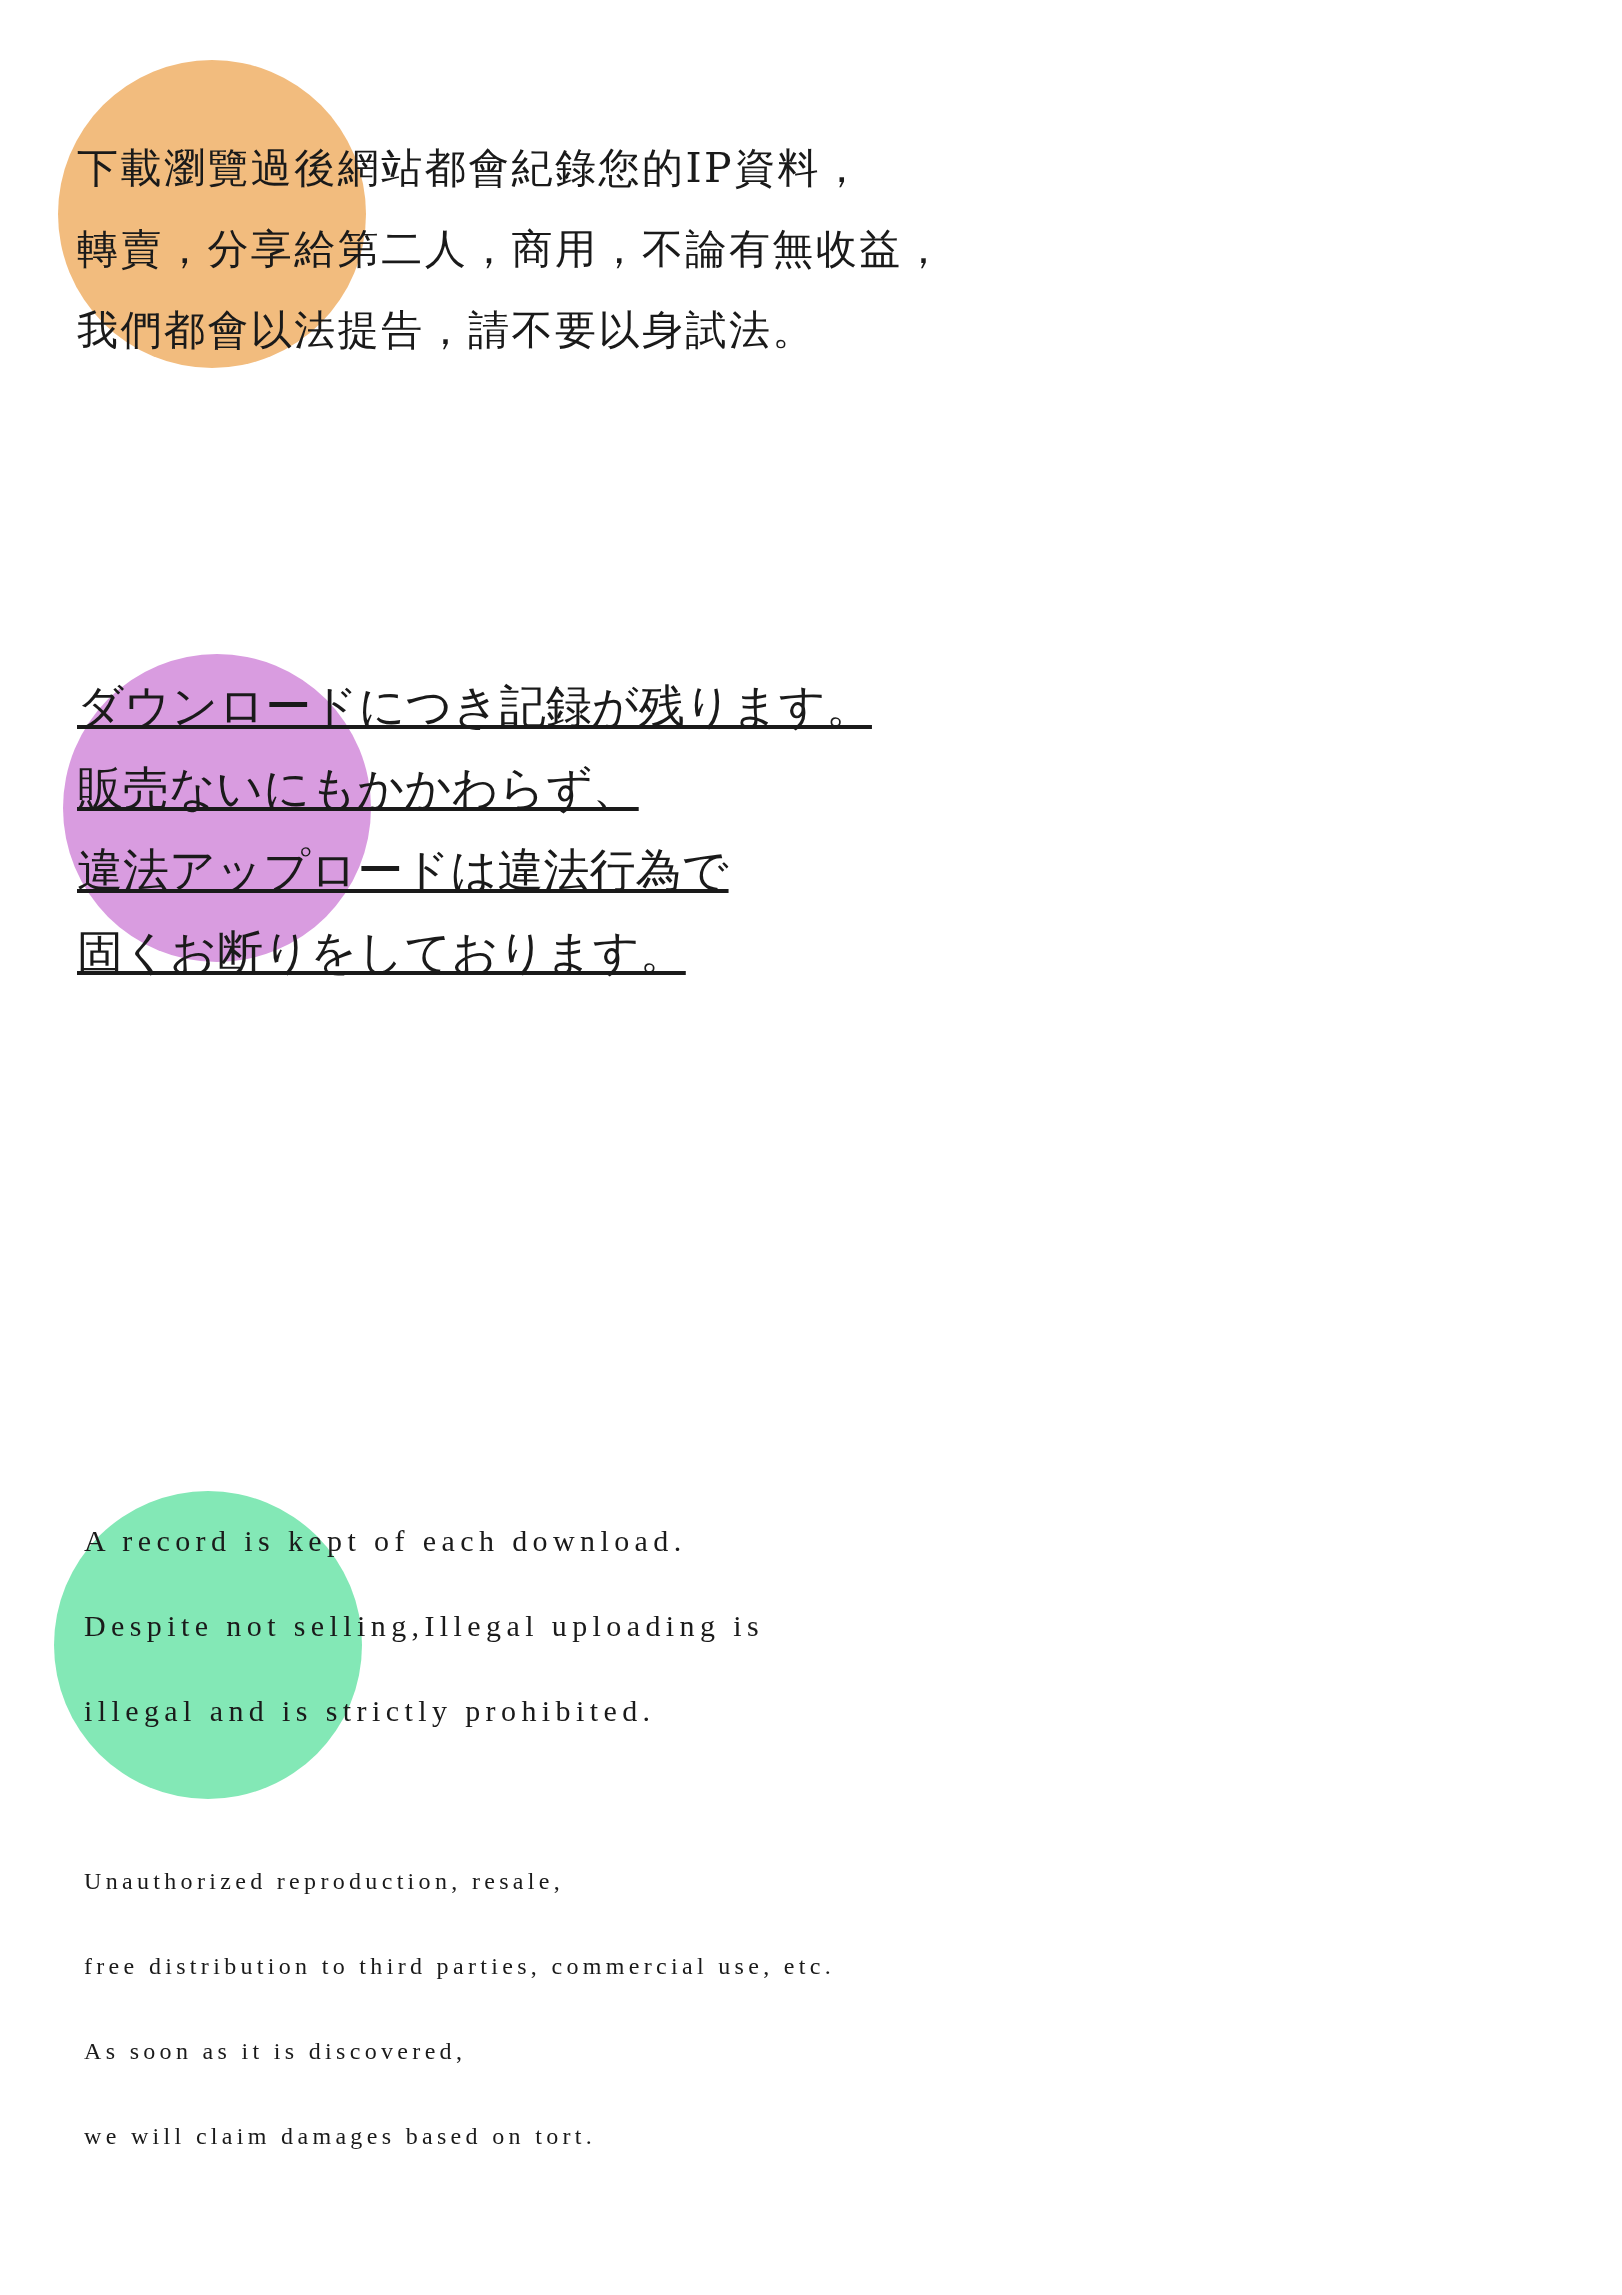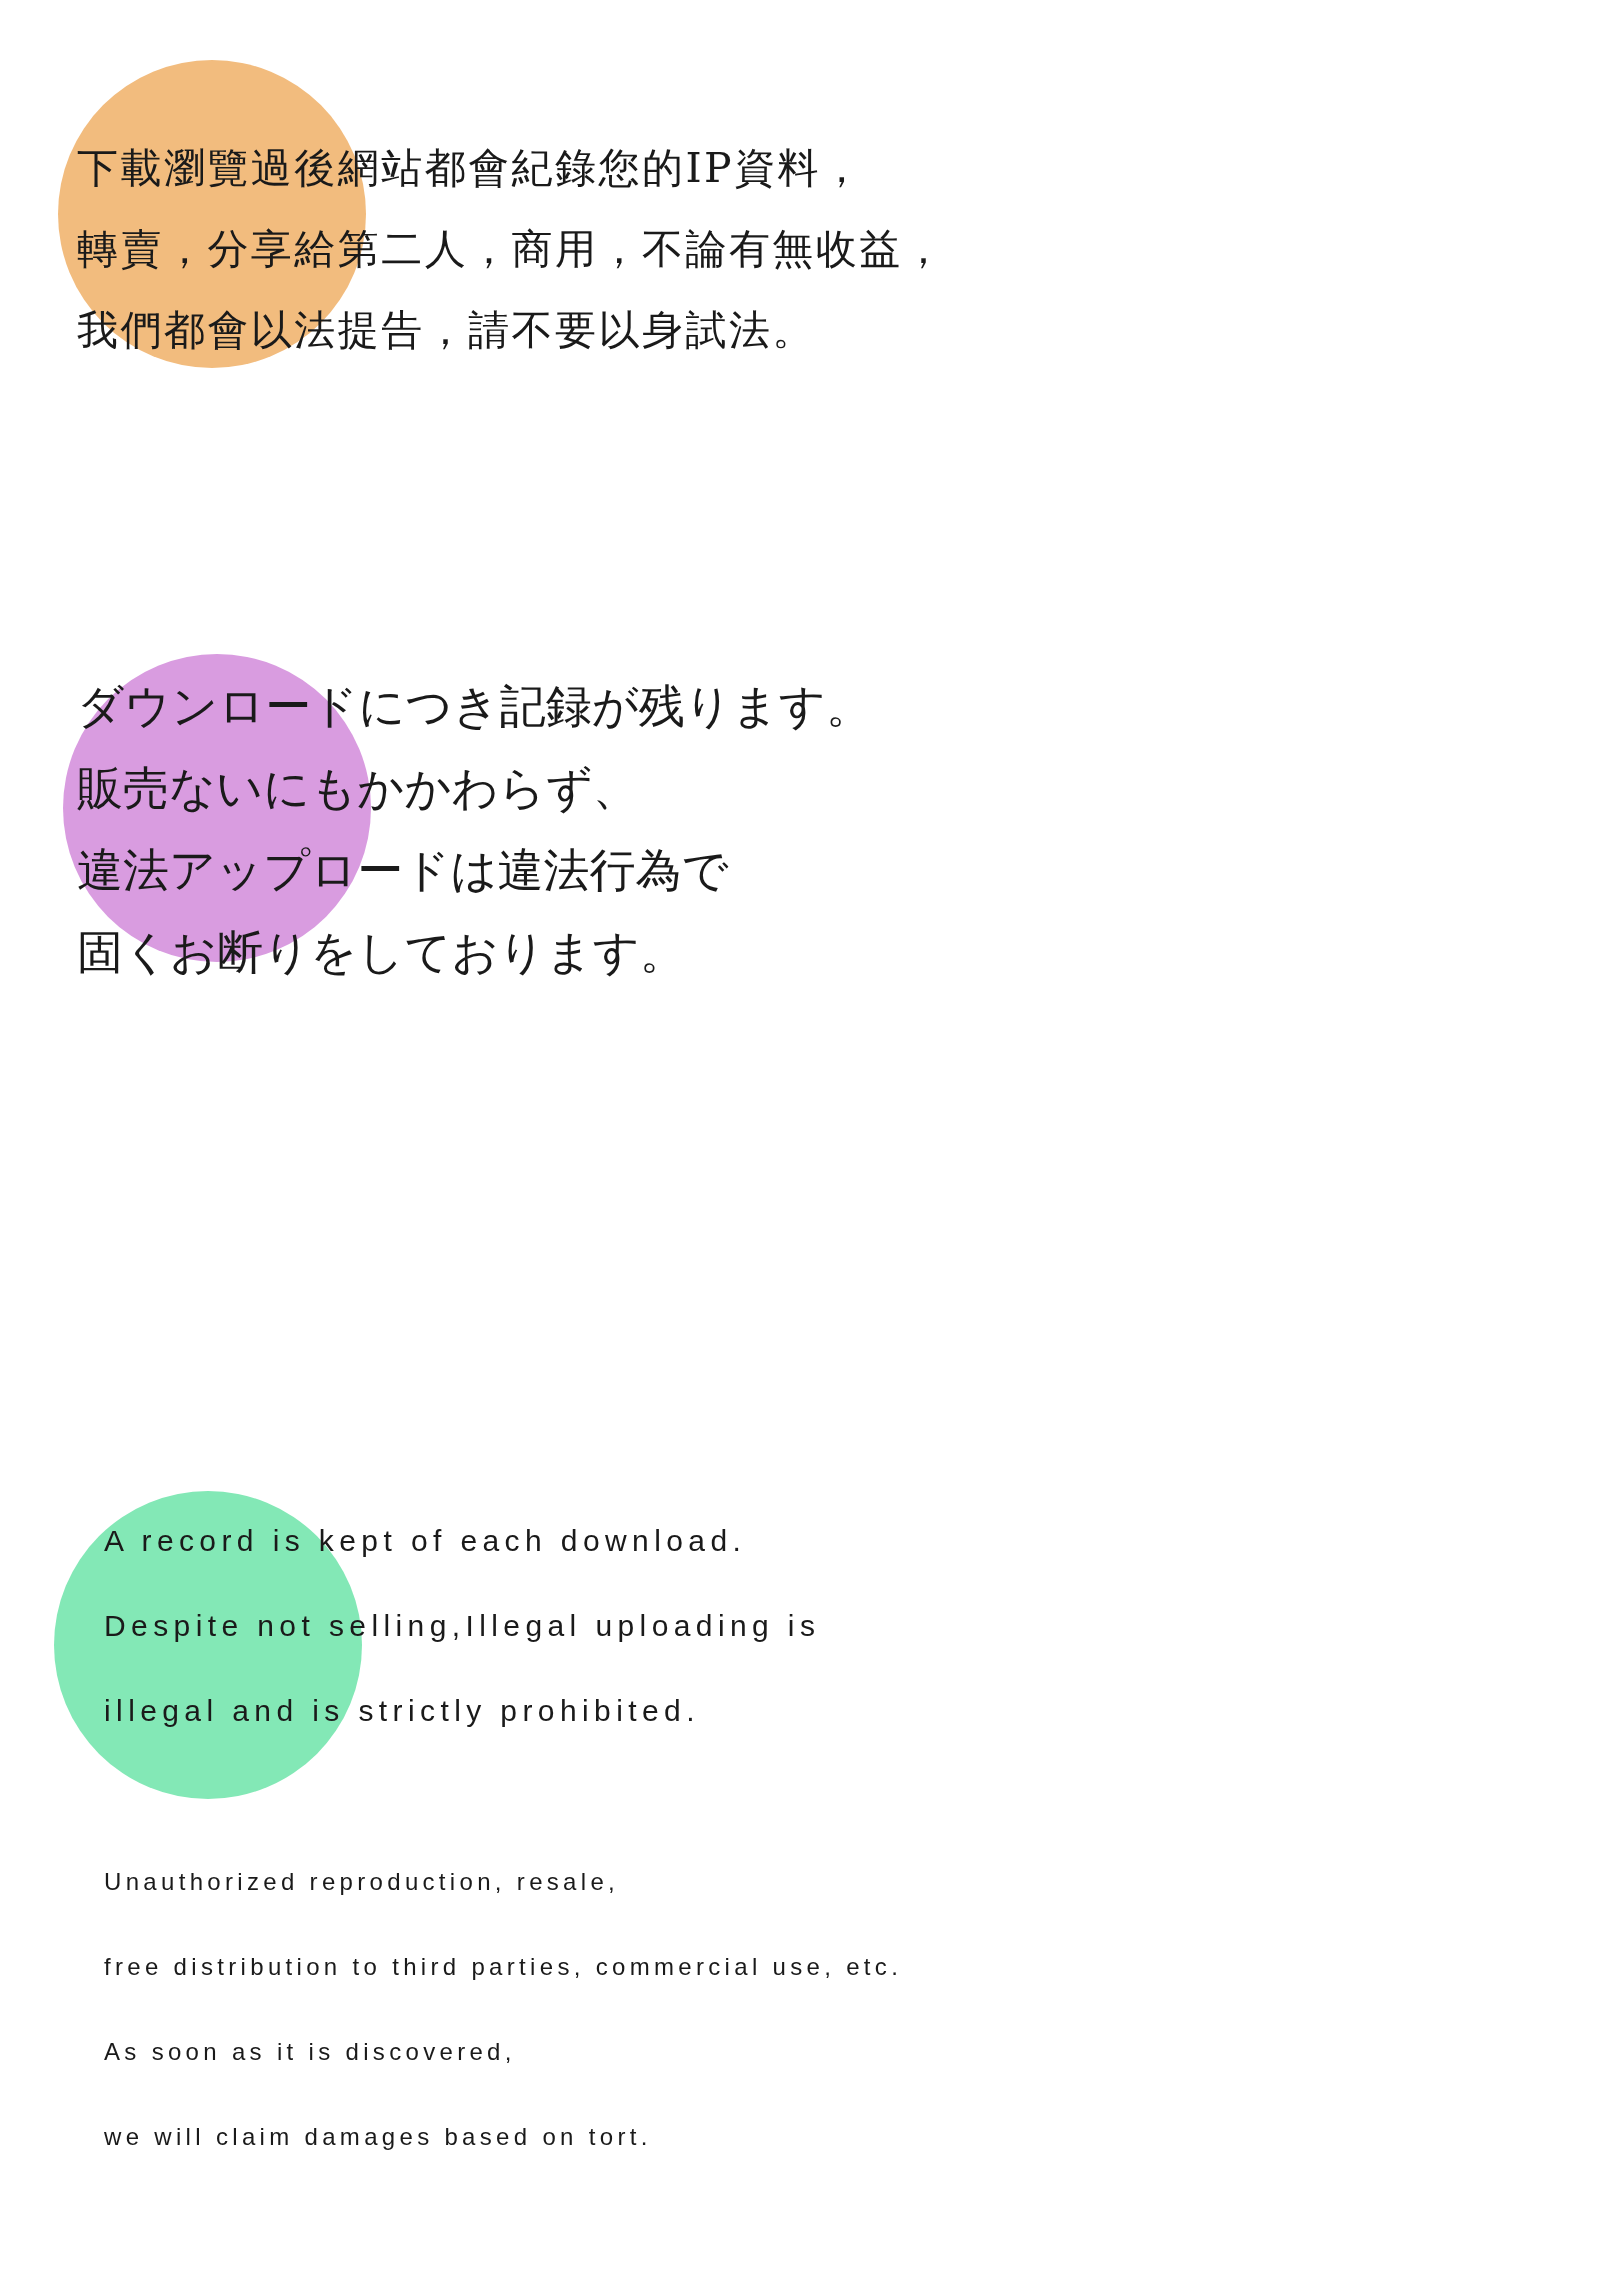--- a/index.html
+++ b/index.html
@@ -56,37 +56,37 @@
   }
 
   .cjk-serif {
     font-family: "DejaVu Serif", "Liberation Serif", serif;
     letter-spacing: 0.06em;
   }
   .cjk-sans {
     font-family: "DejaVu Sans", "Liberation Sans", sans-serif;
   }
   .mono {
-    font-family: Liberation Sans, sans-serif;
+    font-family: Liberation Serif, serif;
     letter-spacing: 0.18em;
-    margin-left: 20px;
   }
 
   #block-zh {
     left: 77px;
     top: 128px;
     font-size: 41px;
     line-height: 81px;
   }
 
   #block-ja-1 {
     left: 77px;
     top: 665px;
     font-size: 46px;
     line-height: 82px;
+    text-decoration: underline;
   }
 
   #block-ja-2 {
     left: 77px;
     top: 1086px;
     font-size: 46px;
     line-height: 90px;
   }
 
   #block-en-1 {

